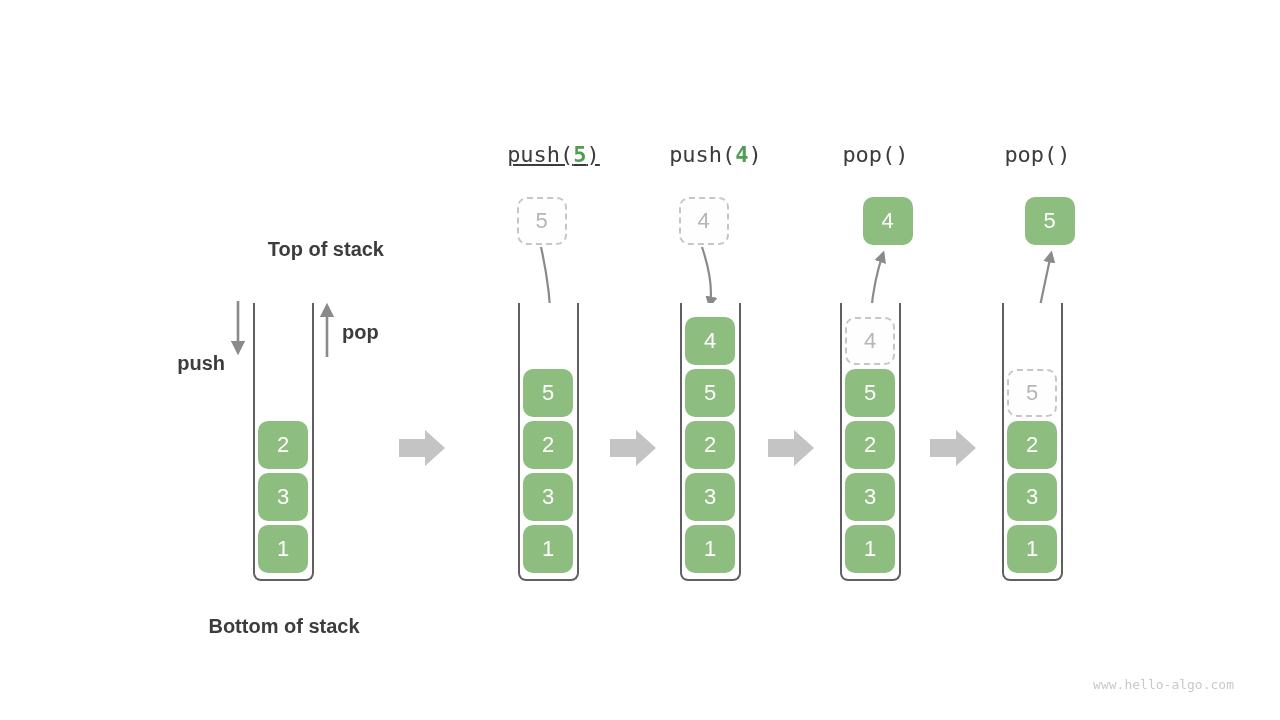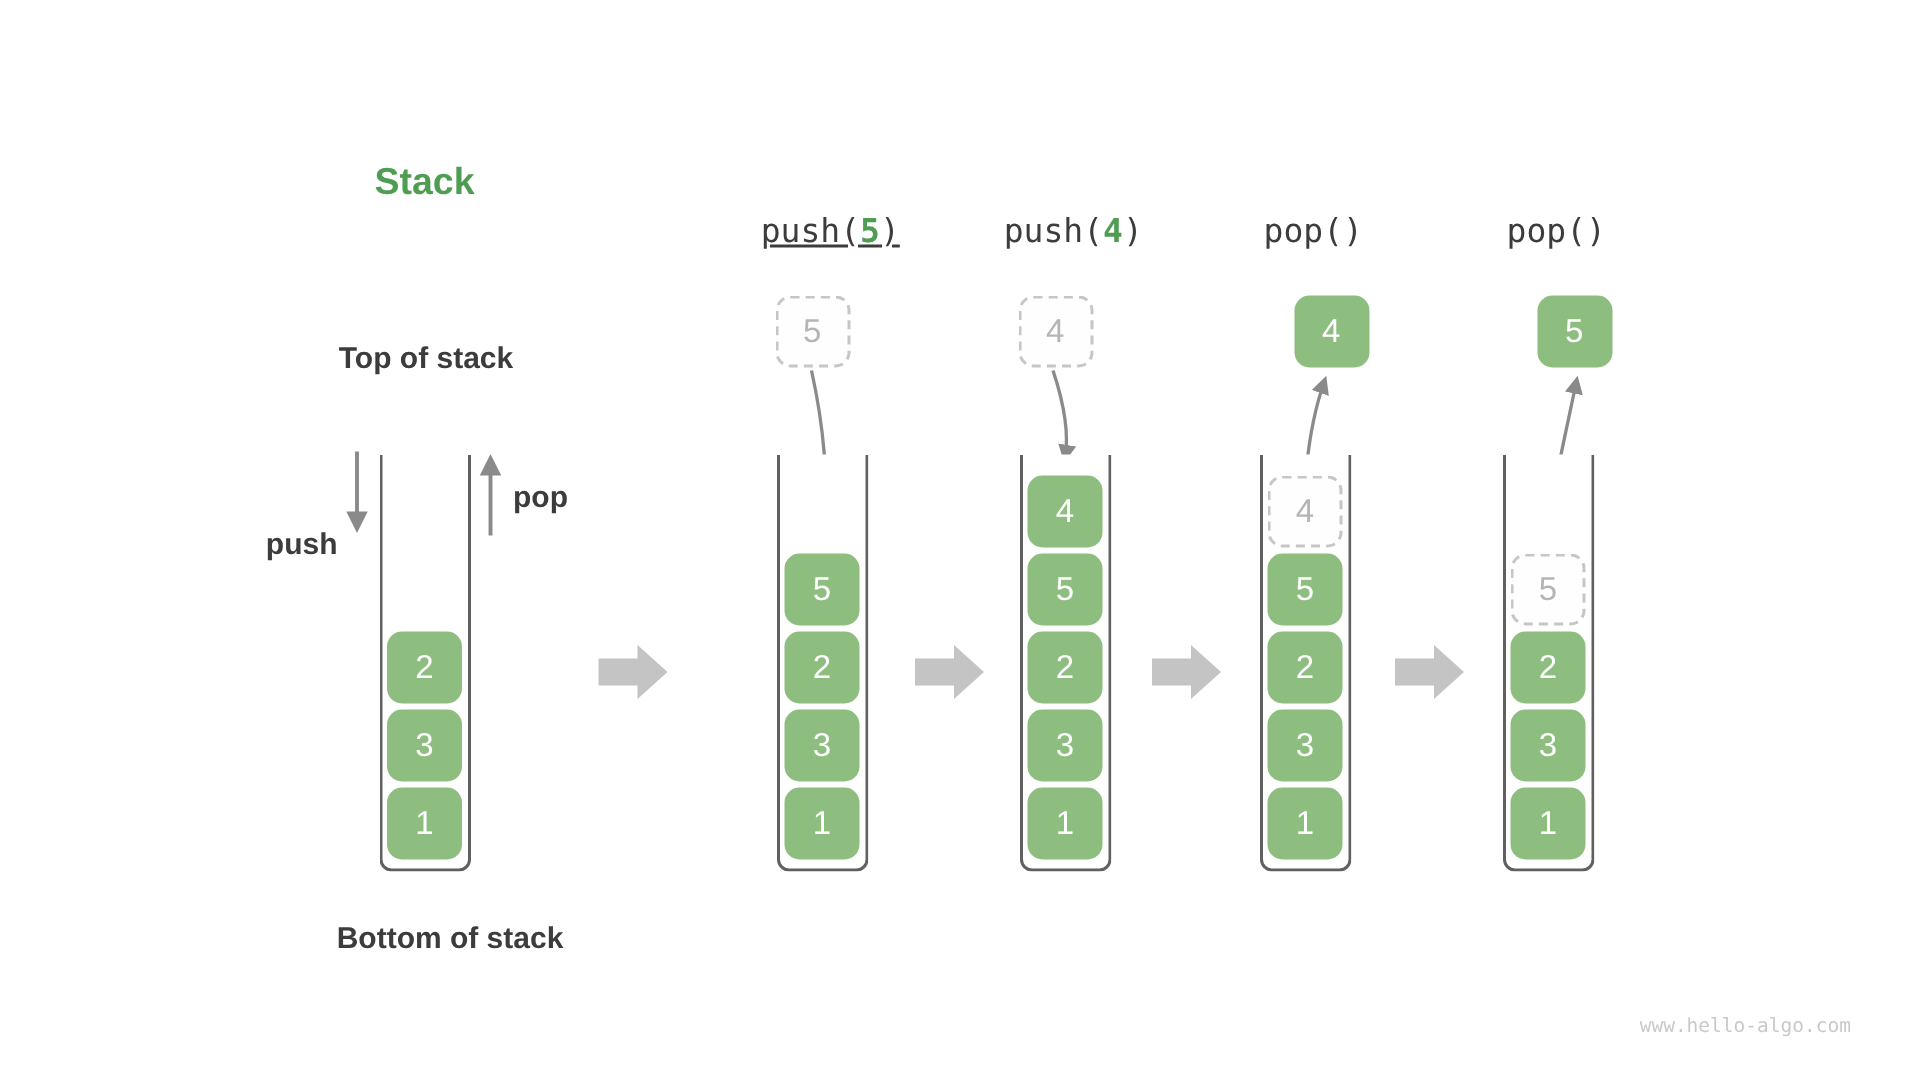--- a/index.html
+++ b/index.html
@@ -18,22 +18,22 @@
     font-family:"Liberation Sans",sans-serif;
   }
   .title{
     position:absolute;left:183px;top:107px;width:200px;text-align:center;
     font-size:25px;font-weight:bold;color:var(--green-text);
   }
   .caption{
     position:absolute;width:200px;text-align:center;
     font-size:20px;font-weight:bold;color:var(--dark-text);
   }
-  .cap-top{left:184px;top:228px;}
-  .cap-bottom{left:200px;top:615px;}
+  .cap-top{left:184px;top:238px;text-align:right;}
+  .cap-bottom{left:184px;top:615px;}
   .side-label{
     position:absolute;top:321px;font-size:20px;font-weight:bold;color:var(--dark-text);
   }
   .lbl-push{left:130px;width:95px;text-align:right;margin-top:31px;}
   .lbl-pop{left:342px;width:95px;text-align:left;}
   .container{
     position:absolute;top:303px;width:61px;height:278px;box-sizing:border-box;
     border-left:2px solid var(--container-border);
     border-right:2px solid var(--container-border);
     border-bottom:2px solid var(--container-border);
@@ -58,21 +58,20 @@
   .watermark{
     position:absolute;right:46px;top:677px;
     font-family:"DejaVu Sans Mono",monospace;font-size:13px;color:#c9c9c9;
   }
 </style>
 </head>
 <body>
 
 <div id="stage">
 
-  <div class="title">Stack</div>
 
   <div class="caption cap-top">Top of stack</div>
   <div class="caption cap-bottom">Bottom of stack</div>
 
   <div class="side-label lbl-push">push</div>
   <div class="side-label lbl-pop">pop</div>
 
   <div class="container" style="left:253px"></div>
 
   <svg id="arrow-layer" width="1280" height="720">

